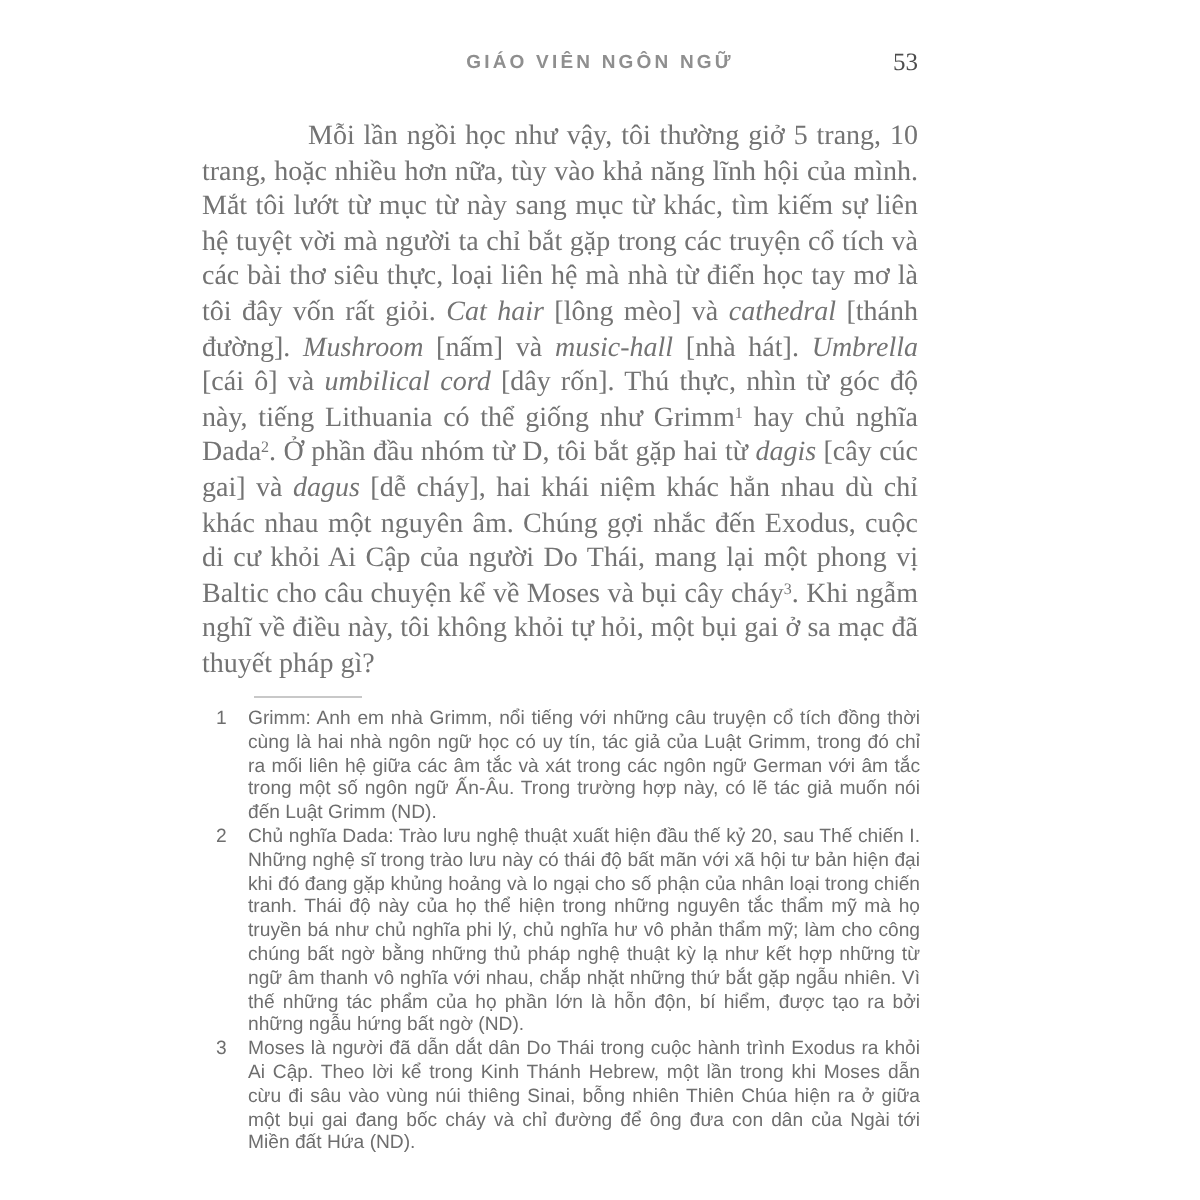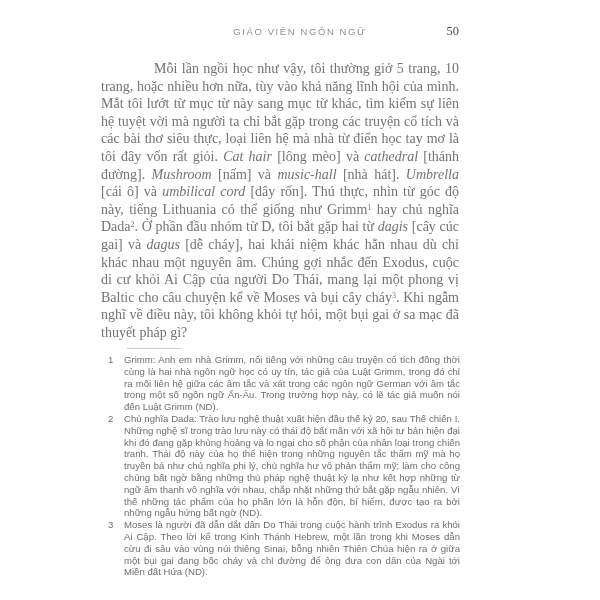--- a/index.html
+++ b/index.html
@@ -27,20 +27,21 @@
   .running-head {
     position: absolute;
     left: 0;
     right: 0;
     text-align: center;
     font-family: "Liberation Sans", sans-serif;
     font-size: 9.5px;
     letter-spacing: 1.6px;
     color: #8f8f8f;
     text-transform: uppercase;
+    font-weight: bold;
   }
   .page-num {
     position: absolute;
     right: 141px;
     top: -2px;
     font-family: "Liberation Serif", serif;
     font-size: 12.5px;
     color: #4d4d4d;
   }
   .body-text {
@@ -87,21 +88,21 @@
     top: 0;
   }
 </style>
 </head>
 <body>
 
 <div class="page">
 
   <div class="page-header">
     <span class="running-head">GIÁO VIÊN NGÔN NGỮ</span>
-    <span class="page-num">50</span>
+    <span class="page-num">53</span>
   </div>
 
   <div class="body-text"><span>Mỗi lần ngồi học như vậy, tôi thường giở 5 trang, 10 trang, hoặc nhiều hơn nữa, tùy vào khả năng lĩnh hội của mình. Mắt tôi lướt từ mục từ này sang mục từ khác, tìm kiếm sự liên hệ tuyệt vời mà người ta chỉ bắt gặp trong các truyện cổ tích và các bài thơ siêu thực, loại liên hệ mà nhà từ điển học tay mơ là tôi đây vốn rất giỏi. </span><span style="font-style: italic;">Cat hair</span><span> [lông mèo] và </span><span style="font-style: italic;">cathedral</span><span> [thánh đường]. </span><span style="font-style: italic;">Mushroom</span><span> [nấm] và </span><span style="font-style: italic;">music-hall</span><span> [nhà hát]. </span><span style="font-style: italic;">Umbrella</span><span> [cái ô] và </span><span style="font-style: italic;">umbilical cord</span><span> [dây rốn]. Thú thực, nhìn từ góc độ này, tiếng Lithuania có thể giống như Grimm</span><sup class="fnref">1</sup><span> hay chủ nghĩa Dada</span><sup class="fnref">2</sup><span>. Ở phần đầu nhóm từ D, tôi bắt gặp hai từ </span><span style="font-style: italic;">dagis</span><span> [cây cúc gai] và </span><span style="font-style: italic;">dagus</span><span> [dễ cháy], hai khái niệm khác hẳn nhau dù chỉ khác nhau một nguyên âm. Chúng gợi nhắc đến Exodus, cuộc di cư khỏi Ai Cập của người Do Thái, mang lại một phong vị Baltic cho câu chuyện kể về Moses và bụi cây cháy</span><sup class="fnref">3</sup><span>. Khi ngẫm nghĩ về điều này, tôi không khỏi tự hỏi, một bụi gai ở sa mạc đã thuyết pháp gì?</span></div>
 
   <div class="fn-sep"></div>
 
   <div class="footnotes">
       <div class="footnote"><span class="fn-marker">1</span><span>Grimm: Anh em nhà Grimm, nổi tiếng với những câu truyện cổ tích đồng thời cùng là hai nhà ngôn ngữ học có uy tín, tác giả của Luật Grimm, trong đó chỉ ra mối liên hệ giữa các âm tắc và xát trong các ngôn ngữ German với âm tắc trong một số ngôn ngữ Ấn-Âu. Trong trường hợp này, có lẽ tác giả muốn nói đến Luật Grimm (ND).</span></div>
       <div class="footnote"><span class="fn-marker">2</span><span>Chủ nghĩa Dada: Trào lưu nghệ thuật xuất hiện đầu thế kỷ 20, sau Thế chiến I. Những nghệ sĩ trong trào lưu này có thái độ bất mãn với xã hội tư bản hiện đại khi đó đang gặp khủng hoảng và lo ngại cho số phận của nhân loại trong chiến tranh. Thái độ này của họ thể hiện trong những nguyên tắc thẩm mỹ mà họ truyền bá như chủ nghĩa phi lý, chủ nghĩa hư vô phản thẩm mỹ; làm cho công chúng bất ngờ bằng những thủ pháp nghệ thuật kỳ lạ như kết hợp những từ ngữ âm thanh vô nghĩa với nhau, chắp nhặt những thứ bắt gặp ngẫu nhiên. Vì thế những tác phẩm của họ phần lớn là hỗn độn, bí hiểm, được tạo ra bởi những ngẫu hứng bất ngờ (ND).</span></div>
       <div class="footnote"><span class="fn-marker">3</span><span>Moses là người đã dẫn dắt dân Do Thái trong cuộc hành trình Exodus ra khỏi Ai Cập. Theo lời kể trong Kinh Thánh Hebrew, một lần trong khi Moses dẫn cừu đi sâu vào vùng núi thiêng Sinai, bỗng nhiên Thiên Chúa hiện ra ở giữa một bụi gai đang bốc cháy và chỉ đường để ông đưa con dân của Ngài tới Miền đất Hứa (ND).</span></div>

